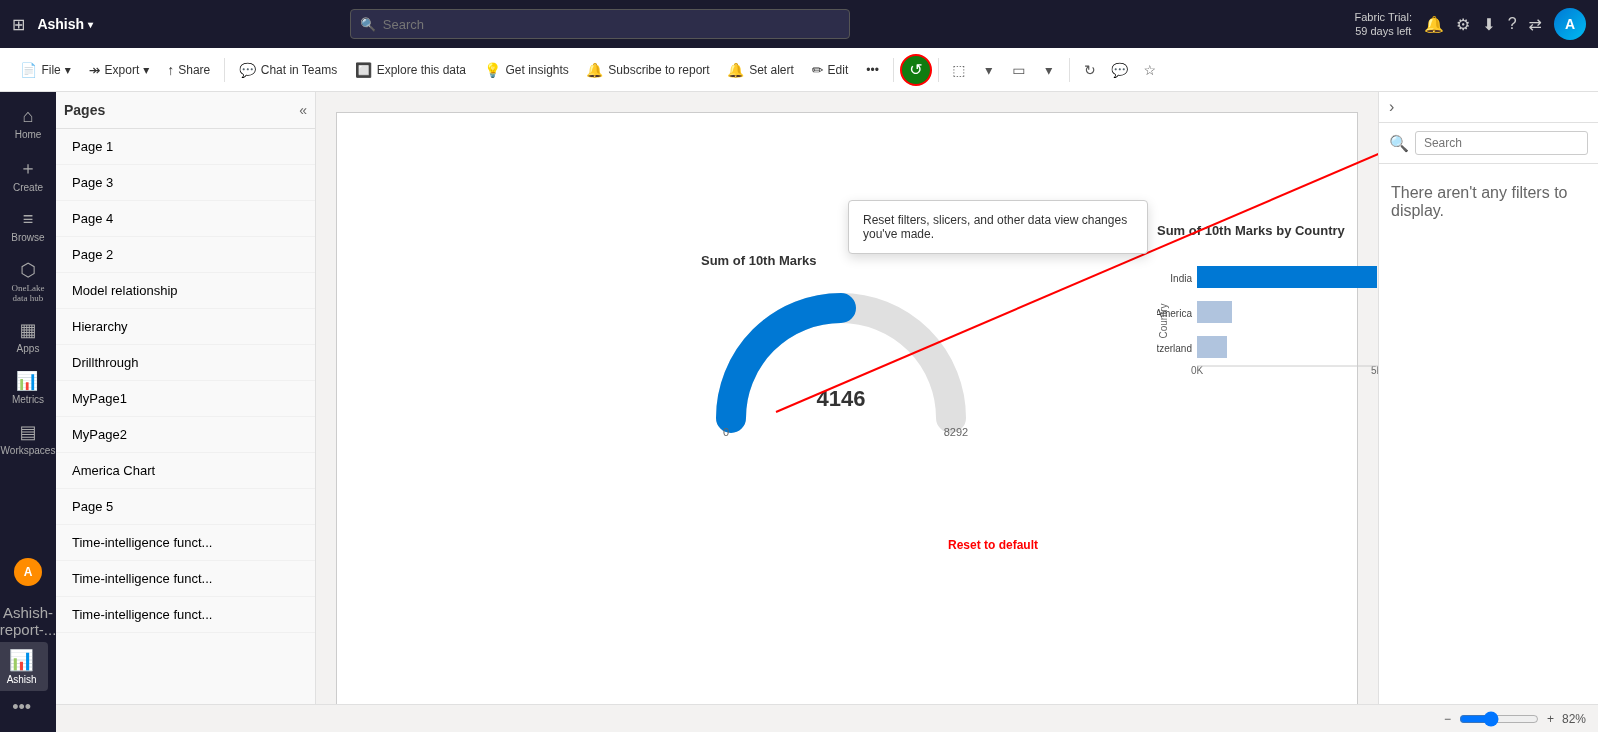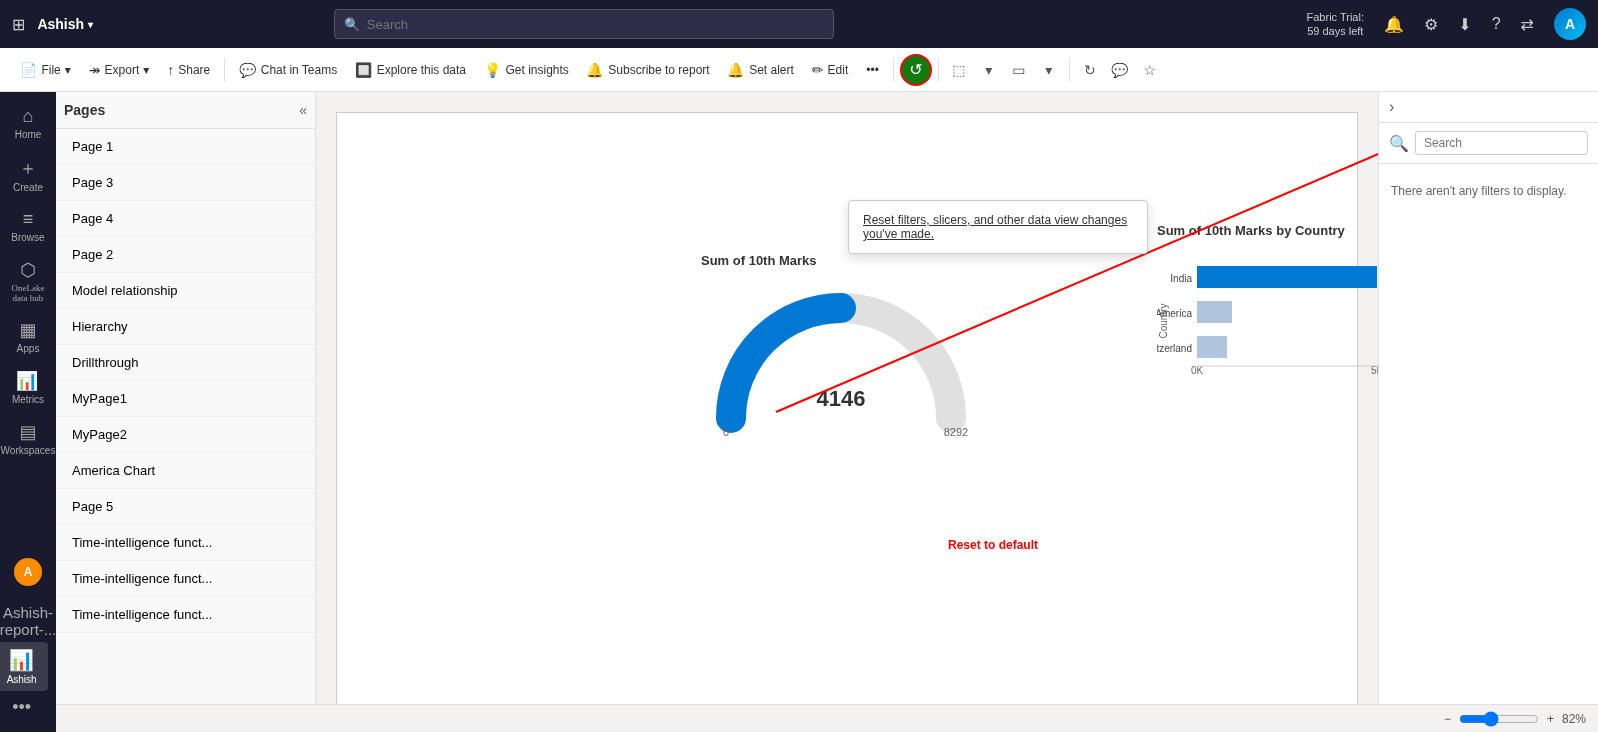--- a/index.html
+++ b/index.html
@@ -14,21 +14,21 @@
     .top-bar-title { color: #fff; font-size: 14px; font-weight: 600; display: flex; align-items: center; gap: 4px; }
     .top-bar-title .chevron { font-size: 10px; }
     .top-bar-search {
       flex: 1; max-width: 500px; margin: 0 auto;
       background: #2d2d4a; border-radius: 4px; border: 1px solid #555;
       display: flex; align-items: center; padding: 0 10px; height: 30px; gap: 6px;
     }
     .top-bar-search input {
       background: transparent; border: none; outline: none; color: #ccc; font-size: 13px; flex: 1;
     }
-    .top-bar-right { display: flex; align-items: center; gap: 20px; margin-left: auto; }
+    .top-bar-right { display: flex; align-items: center; gap: 12px; margin-left: auto; }
     .fabric-trial { color: #ccc; font-size: 11px; text-align: center; line-height: 1.3; }
     .top-icon { color: #ccc; font-size: 16px; cursor: pointer; }
     .avatar {
       width: 32px; height: 32px; border-radius: 50%;
       background: linear-gradient(135deg, #0078d4, #00bcf2);
       display: flex; align-items: center; justify-content: center;
       color: #fff; font-weight: bold; font-size: 14px;
     }
 
     
@@ -115,28 +115,28 @@
       padding: 6px 10px; border-bottom: 1px solid #e0e0e0;
     }
     .right-panel-search {
       display: flex; align-items: center; gap: 6px;
       padding: 8px 10px; border-bottom: 1px solid #e0e0e0;
     }
     .right-panel-search input {
       flex: 1; border: 1px solid #ccc; border-radius: 3px;
       padding: 4px 8px; font-size: 12px; outline: none;
     }
-    .right-panel-empty { padding: 20px 12px; font-size: 12px; color: #666; }
+    .right-panel-empty { padding: 20px 12px; font-size: 16px; color: #666; }
 
     
     .tooltip-box {
       position: absolute; background: #fff; border: 1px solid #ccc;
       border-radius: 4px; padding: 12px 14px; font-size: 12px;
       color: #333; width: 300px; box-shadow: 0 4px 12px rgba(0,0,0,0.15);
-      top: 108px; right: 230px; z-index: 100; text-decoration: underline;
+      top: 108px; right: 230px; z-index: 100;
     }
 
     
     .gauge-chart { position: absolute; left: 364px; top: 140px; }
     .gauge-title { font-size: 13px; font-weight: 600; color: #333; margin-bottom: 10px; }
     .bar-chart-container { position: absolute; left: 820px; top: 110px; width: 320px; }
     .bar-chart-title { font-size: 13px; font-weight: 600; color: #333; margin-bottom: 8px; }
 
     
     .zoom-bar {

